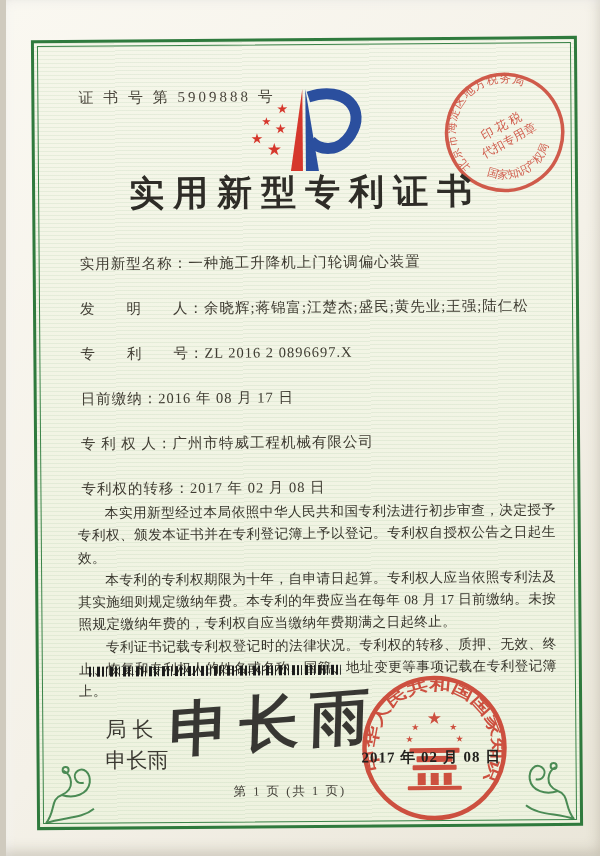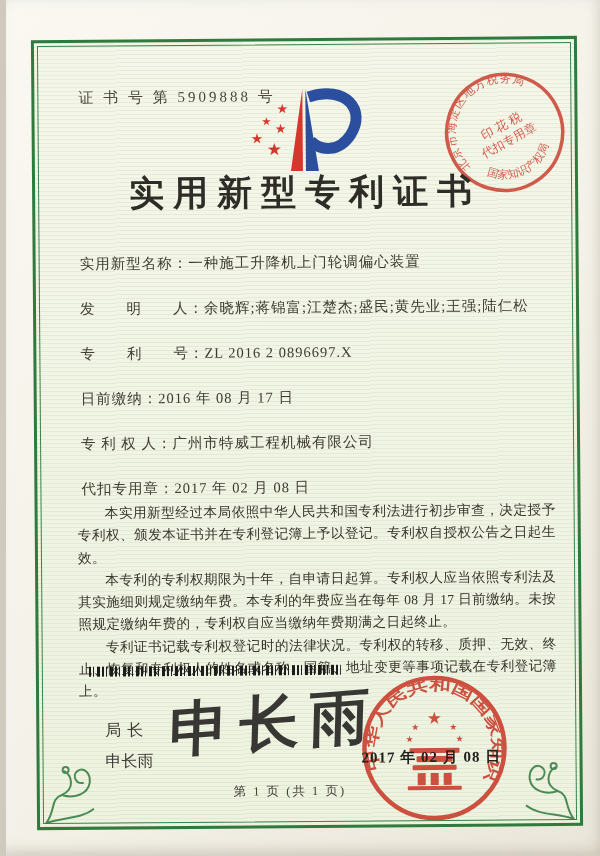--- a/index.html
+++ b/index.html
@@ -28,21 +28,21 @@
   .title{left:0;right:0;top:128px;text-align:center;font-size:35px;font-weight:bold;
     color:#2e2c27;letter-spacing:9px;}
   .fields{left:44px;top:212px;right:30px;}
   .frow{position:relative;height:45px;font-size:14.5px;color:#3e3b31;letter-spacing:1px;white-space:nowrap;}
   .frow .lab{color:#403d33;text-align:center;}
   .body-text{left:40px;top:460px;width:478px;font-size:13.6px;line-height:22.3px;
     color:#37352c;text-align:justify;letter-spacing:.4px;}
   .body-text p{margin:0;text-indent:2em;}
   .barcode{left:50px;top:624px;width:252px;height:10px;
     background:repeating-linear-gradient(to right,#1c1c1c 0 2px,transparent 2px 4px,#1c1c1c 4px 5px,transparent 5px 8px,#1c1c1c 8px 11px,transparent 11px 13px);}
-  .signer{left:66px;top:672px;font-size:16px;color:#3c3a33;line-height:31px;}
+  .signer{left:66px;top:672px;font-size:21px;color:#3c3a33;line-height:31px;}
   .signer .t{letter-spacing:6px;}
   .signature{left:130px;top:642px;font-size:60px;color:#1f1e1c;letter-spacing:10px;
     transform:rotate(-4deg) skewX(-6deg);opacity:.88;font-weight:bold;}
   .footer{left:0;right:40px;top:742px;text-align:center;font-size:12.5px;color:#45423a;letter-spacing:2px;}
   .stamp-svg{overflow:visible;}
   .flourish{opacity:.85;}
 </style>
 </head>
 <body>
 
@@ -81,21 +81,21 @@
     </svg>
 
     <div class="abs title">实用新型专利证书</div>
 
     <div class="abs fields">
       <div class="frow"><span class="lab">实用新型名称：</span><span>一种施工升降机上门轮调偏心装置</span></div>
       <div class="frow"><span class="lab">发　　明　　人：</span><span>余晓辉;蒋锦富;江楚杰;盛民;黄先业;王强;陆仁松</span></div>
       <div class="frow"><span class="lab">专　　利　　号：</span><span>ZL 2016 2 0896697.X</span></div>
       <div class="frow"><span class="lab">日前缴纳：</span><span>2016 年 08 月 17 日</span></div>
       <div class="frow"><span class="lab">专 利 权 人：</span><span>广州市特威工程机械有限公司</span></div>
-      <div class="frow"><span class="lab">代扣专用章：</span><span>2017 年 02 月 08 日</span></div>
+      <div class="frow"><span class="lab">专利权的转移：</span><span>2017 年 02 月 08 日</span></div>
     </div>
 
     <div class="abs body-text">
       <p>本实用新型经过本局依照中华人民共和国专利法进行初步审查，决定授予专利权、颁发本证书并在专利登记簿上予以登记。专利权自授权公告之日起生效。</p>
       <p>本专利的专利权期限为十年，自申请日起算。专利权人应当依照专利法及其实施细则规定缴纳年费。本专利的年费应当在每年 08 月 17 日前缴纳。未按照规定缴纳年费的，专利权自应当缴纳年费期满之日起终止。</p>
       <p>专利证书记载专利权登记时的法律状况。专利权的转移、质押、无效、终止、恢复和专利权人的姓名或名称、国籍、地址变更等事项记载在专利登记簿上。</p>
     </div>
 
     <div class="abs barcode"></div>
 

